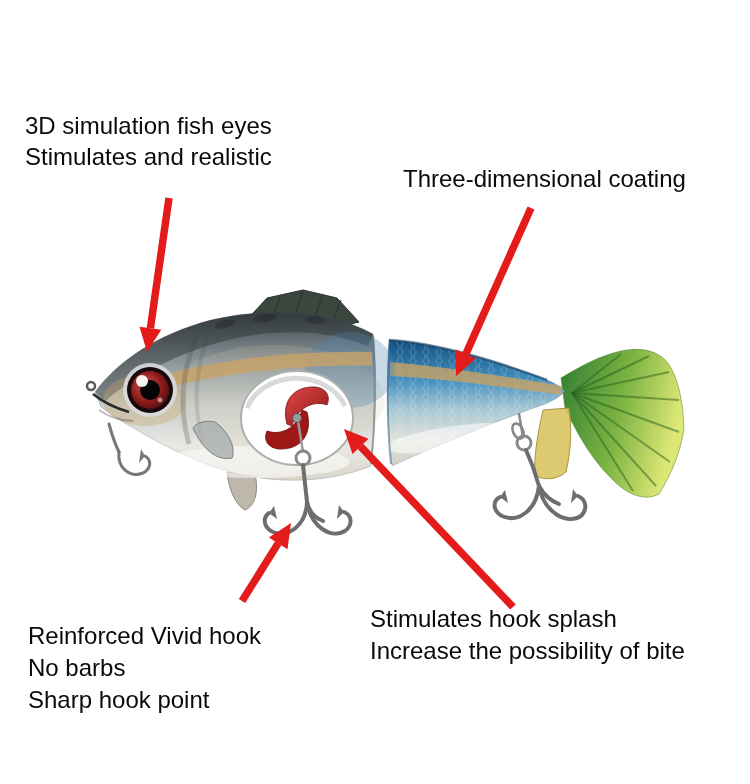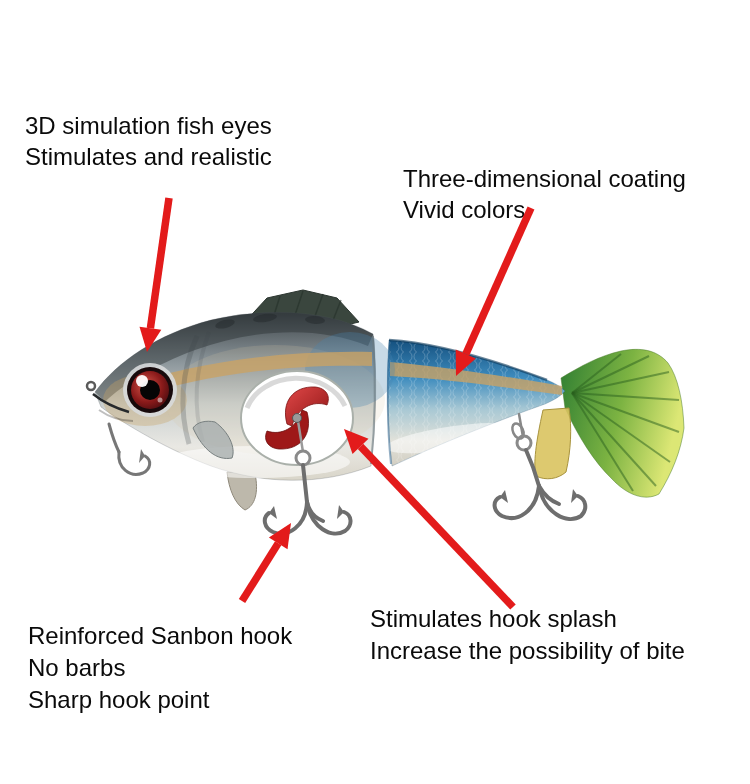--- a/index.html
+++ b/index.html
@@ -34,25 +34,24 @@
 
 <div class="canvas">
 
   <div class="ann ann--tl">
     <div>3D simulation fish eyes</div>
     <div>Stimulates and realistic</div>
   </div>
 
   <div class="ann ann--tr">
     <div>Three-dimensional coating</div>
-    <div>Vivid colors</div>
   </div>
 
   <div class="ann ann--bl">
-    <div>Reinforced Sanbon hook</div>
+    <div>Reinforced Vivid hook</div>
     <div>No barbs</div>
     <div>Sharp hook point</div>
   </div>
 
   <div class="ann ann--br">
     <div>Stimulates hook splash</div>
     <div>Increase the possibility of bite</div>
   </div>
 
   <svg class="lure" width="620" height="280" viewBox="0 0 620 280">

